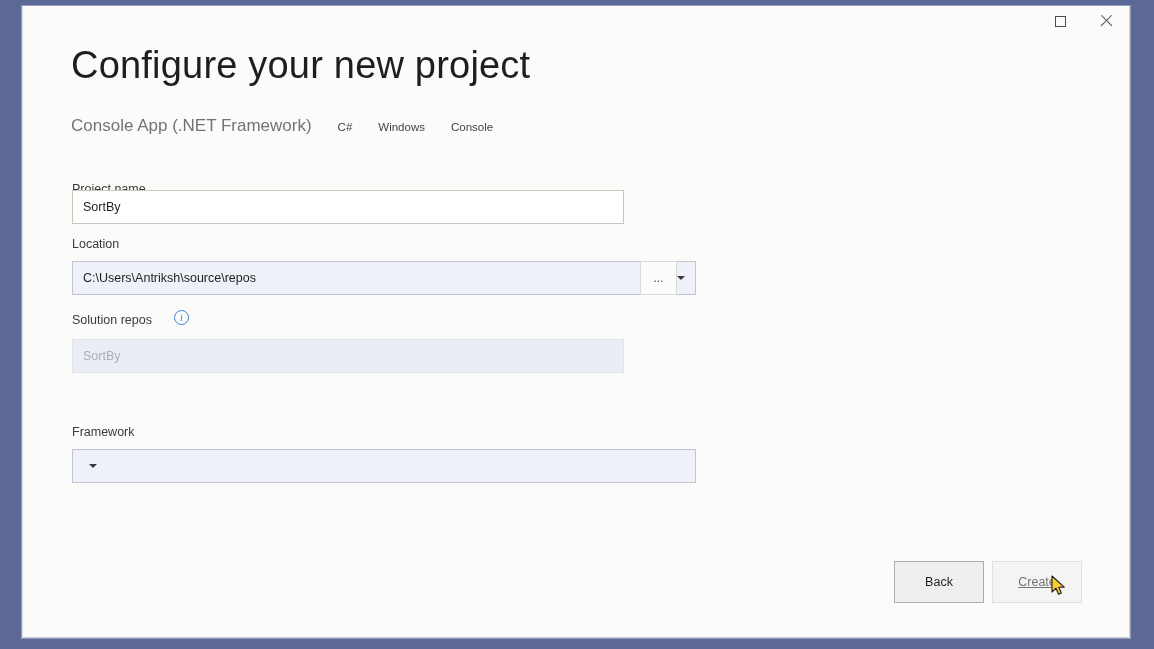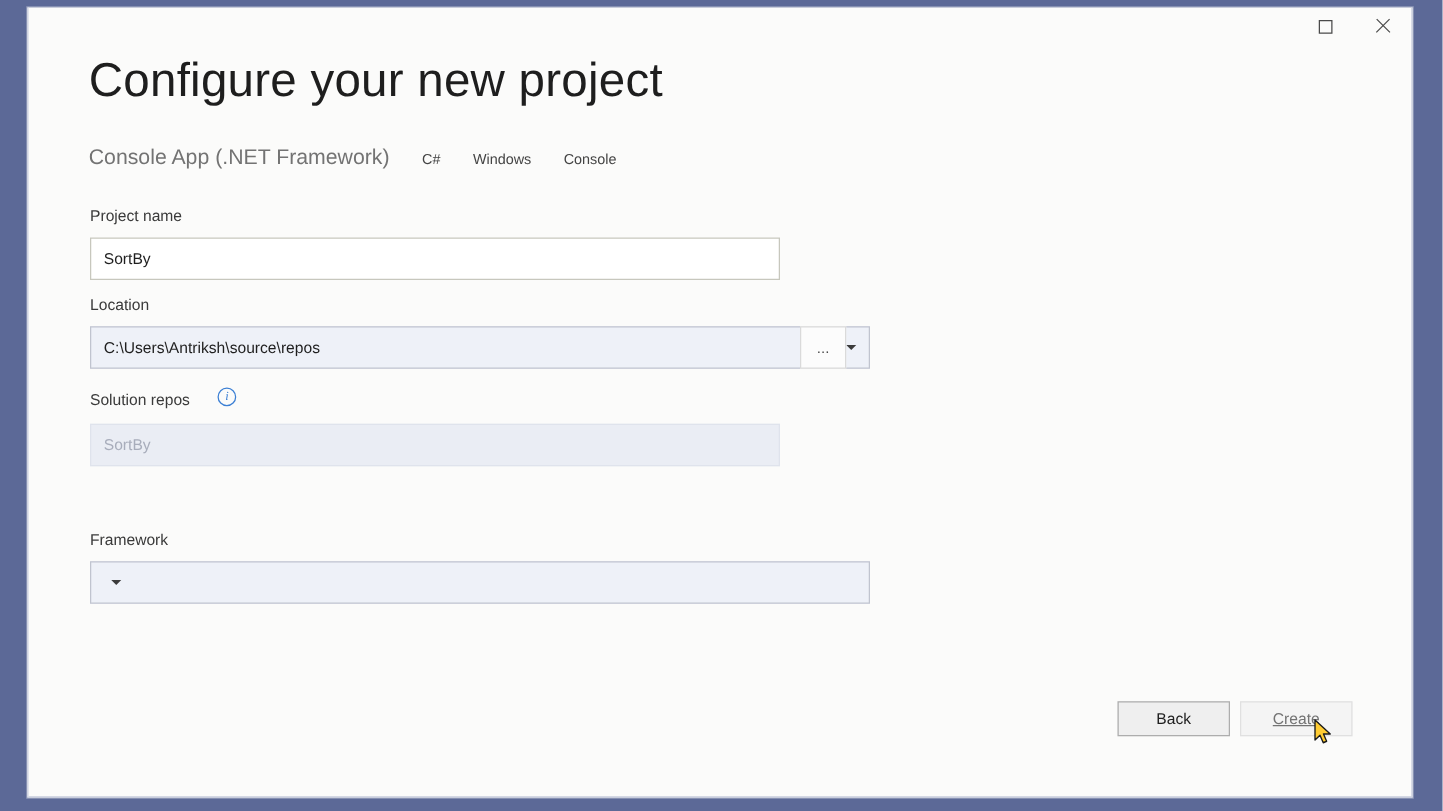--- a/index.html
+++ b/index.html
@@ -240,21 +240,21 @@
     font-size: 12.5px;
     color: #2b2b2b;
     white-space: nowrap;
   }
 
   
   .footer-btn {
     position: absolute;
     top: 555px;
     width: 90px;
-    height: 28px;
+    height: 42px;
     box-sizing: border-box;
     font-family: "Liberation Sans", sans-serif;
     font-size: 12.5px;
     display: flex;
     align-items: center;
     justify-content: center;
     cursor: default;
   }
   #back-button {
     left: 871px;
@@ -298,21 +298,21 @@
 
     <div id="page-title">Configure your new project</div>
 
     <div id="subtitle-row">
       <span id="template-name">Console App (.NET Framework)</span>
       <span class="tag">C#</span>
       <span class="tag">Windows</span>
       <span class="tag">Console</span>
     </div>
 
-    <div class="field-label" style="top:160px;">Project name</div>
+    <div class="field-label" style="top:176px;">Project name</div>
     <input class="input-box" style="top: 184px;" id="project-name-input" value="SortBy">
 
     <div class="field-label" style="top:231px;">Location</div>
     <div class="combo-box" style="top:255px;">
       <span class="combo-text">C:\Users\Antriksh\source\repos</span>
       <span class="caret"></span>
     </div>
     <div id="browse-button">...</div>
 
     <div class="field-label" style="top:307px;">Solution repos</div>

